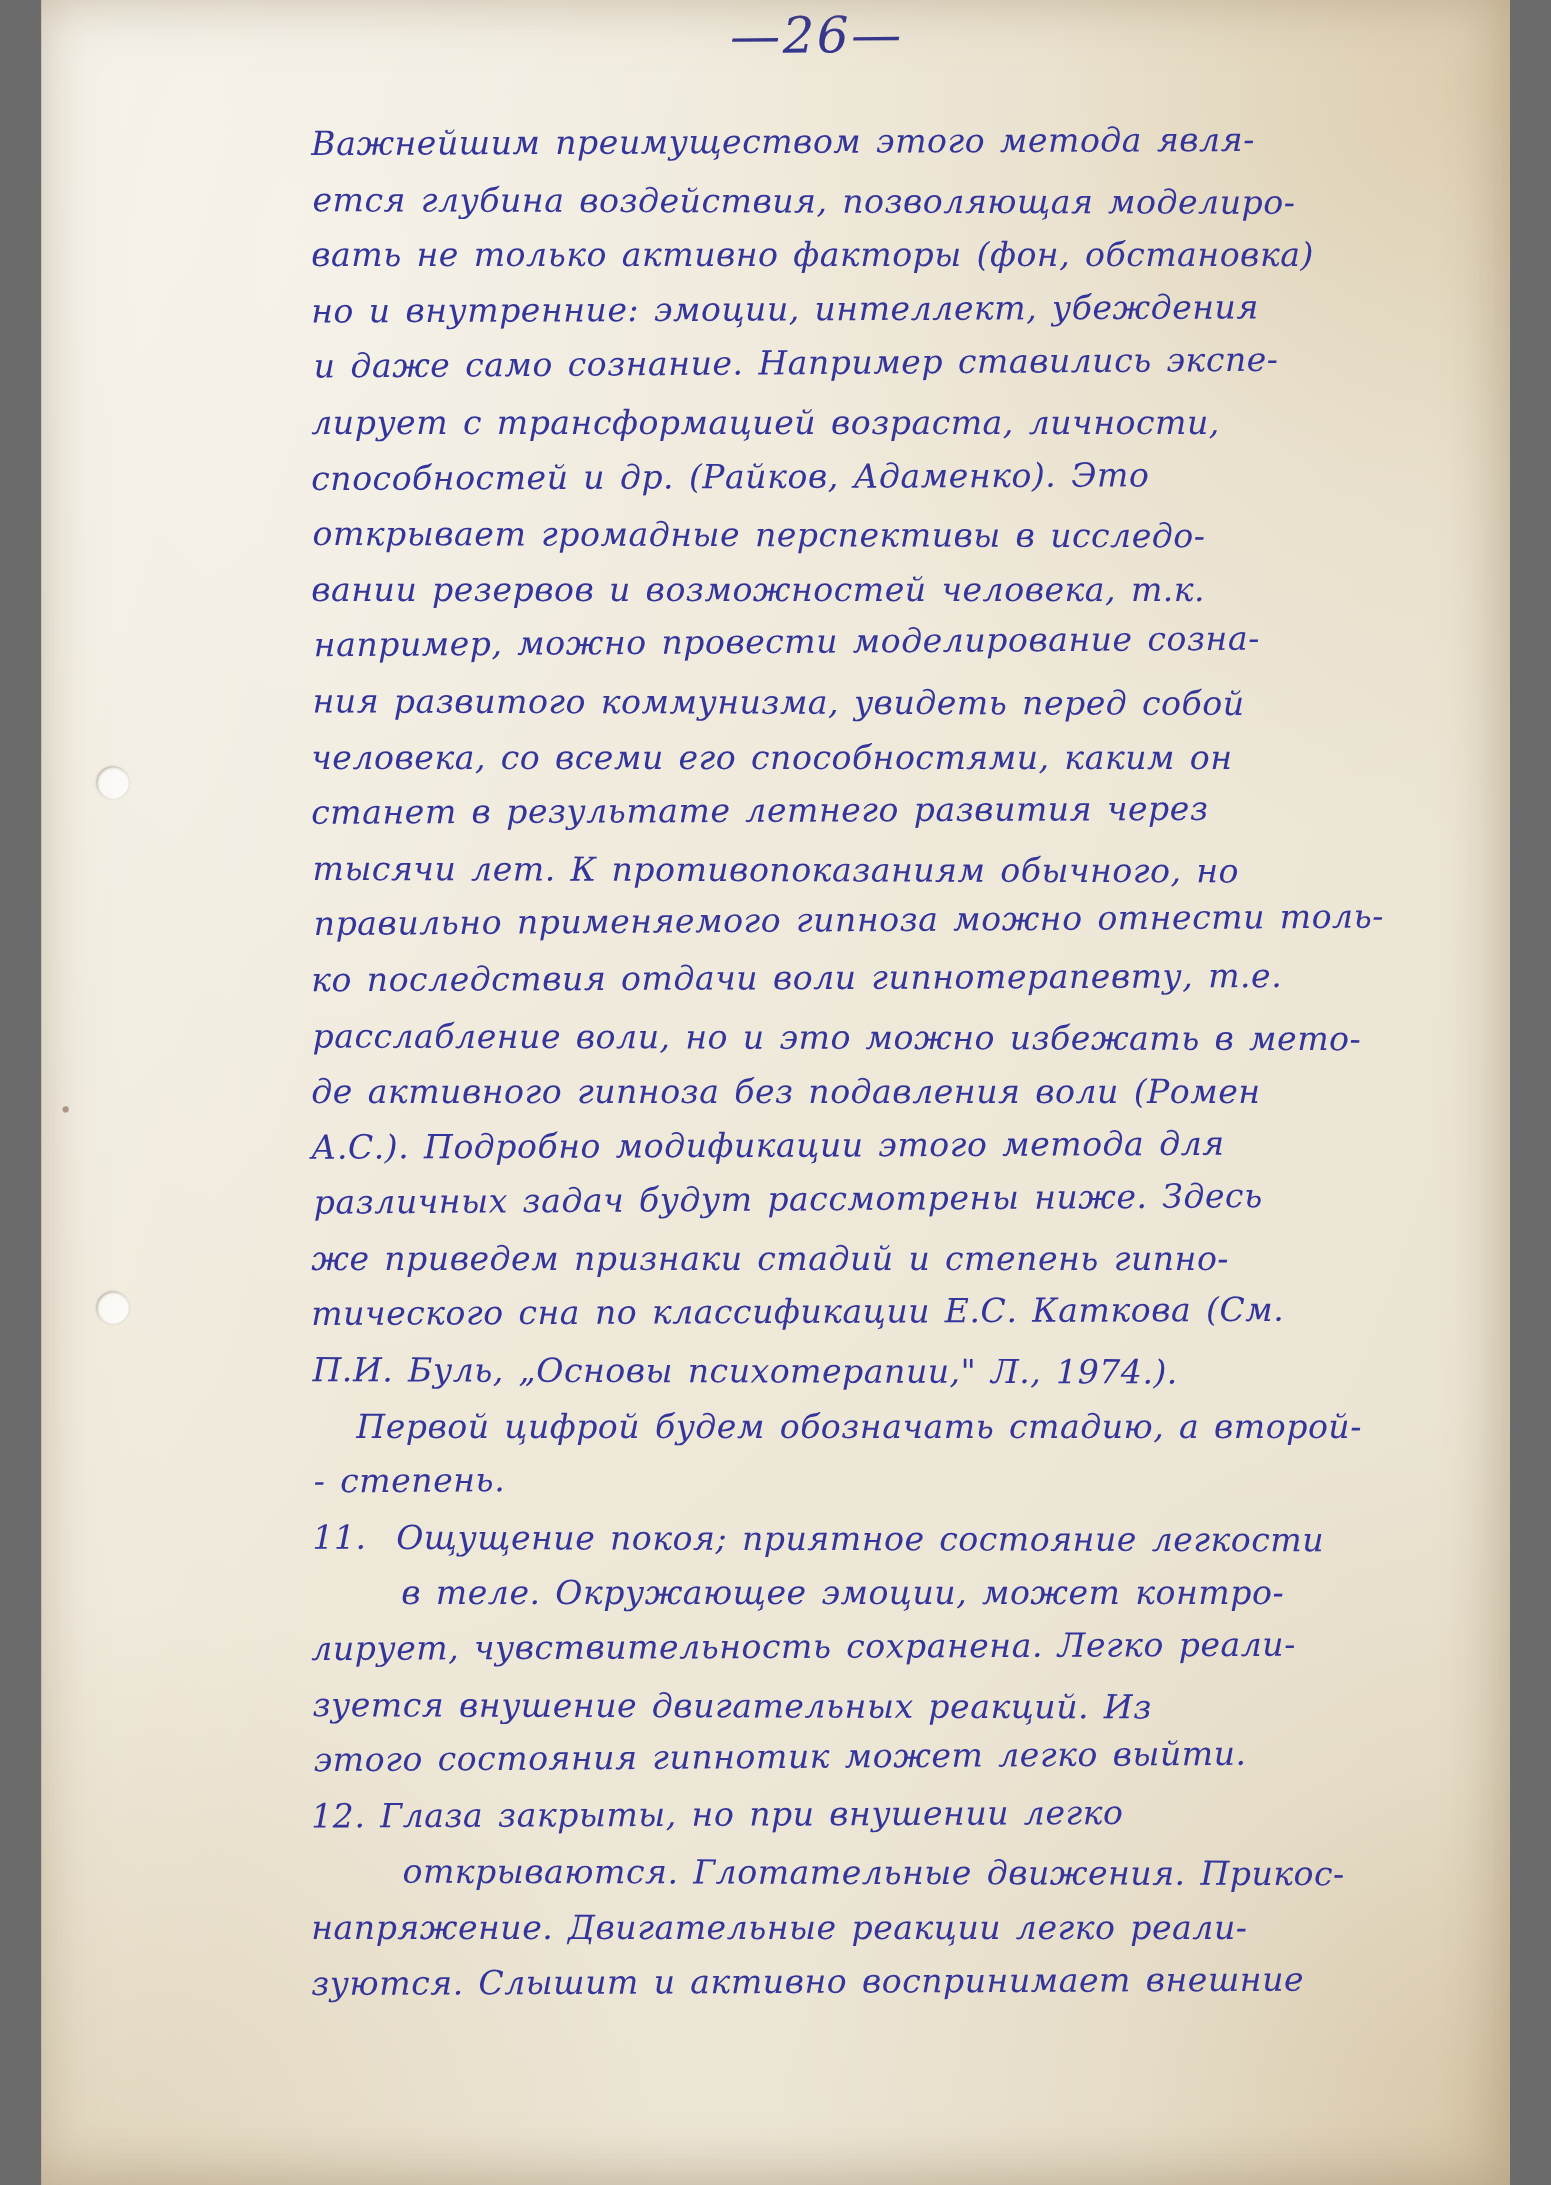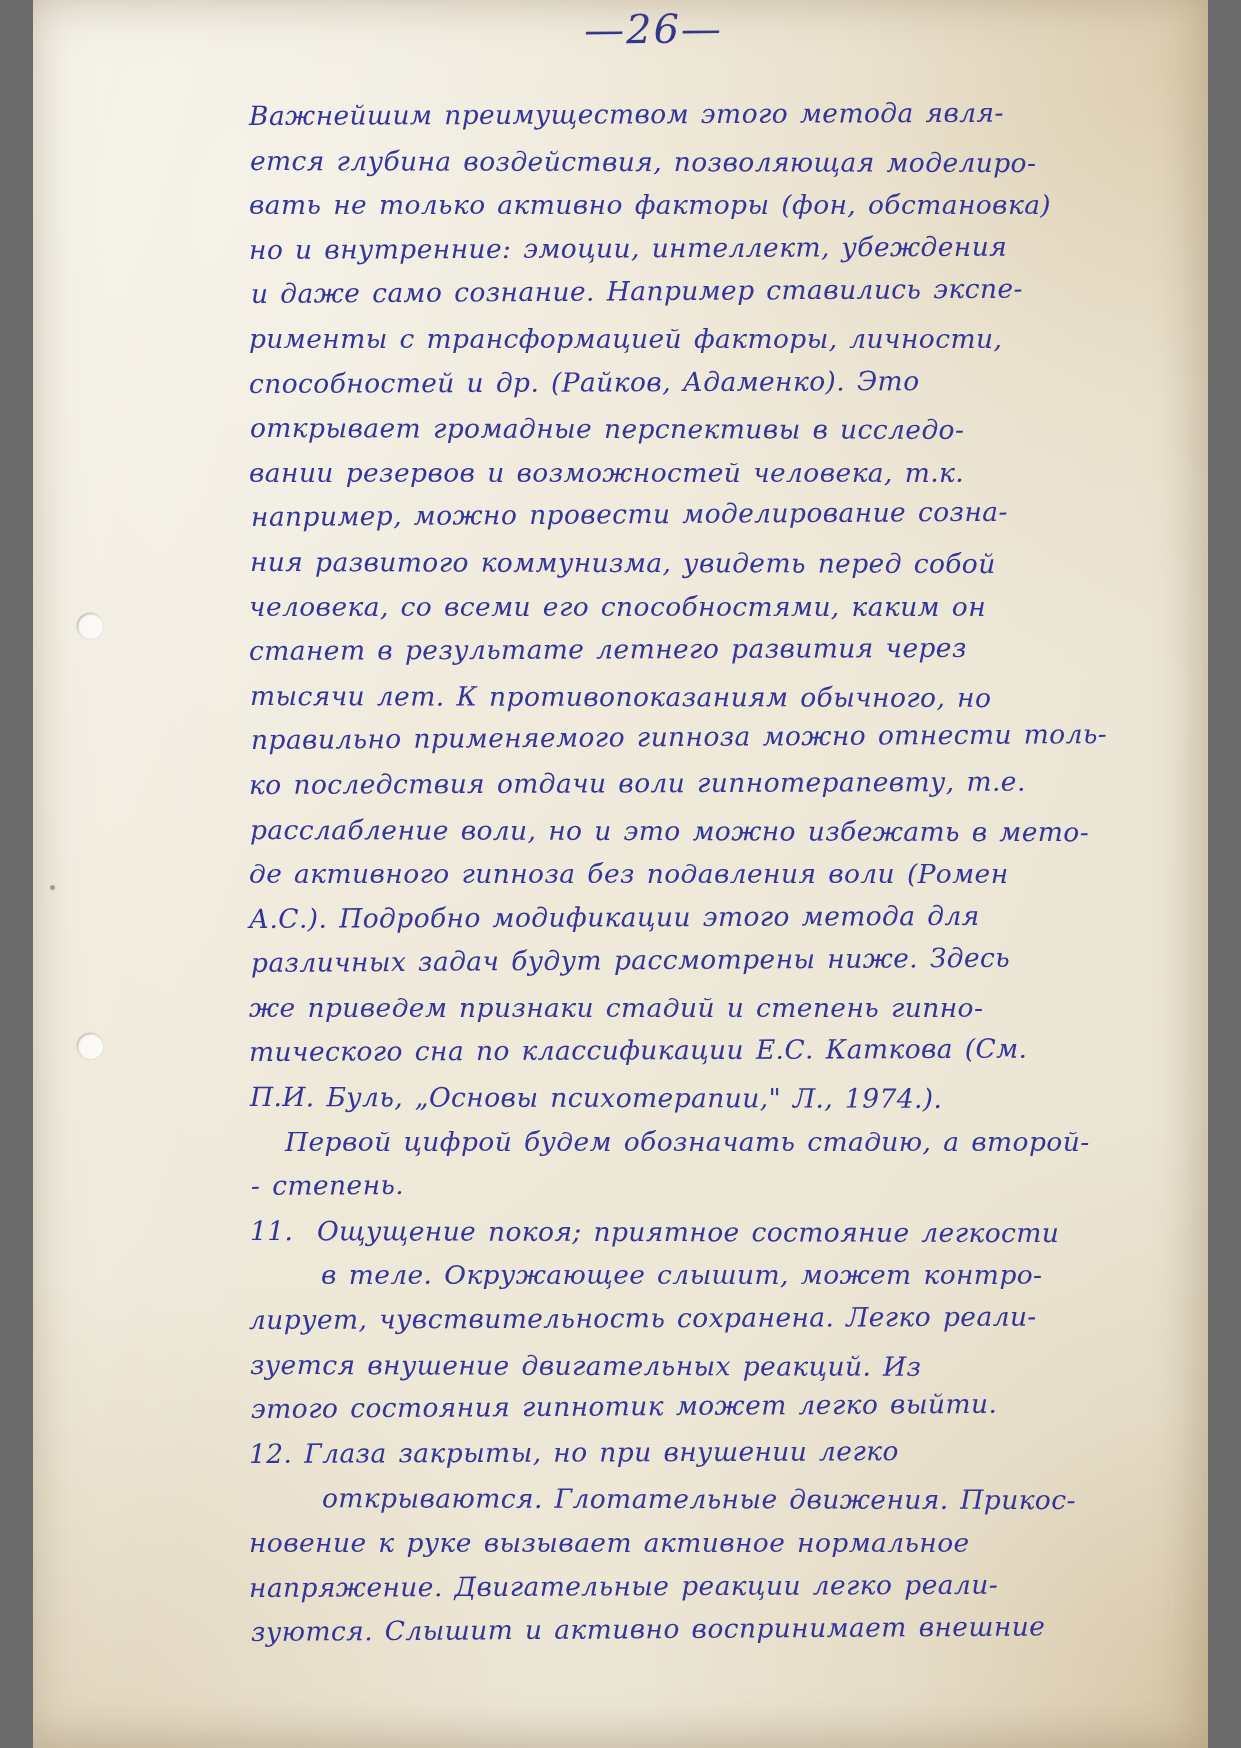--- a/index.html
+++ b/index.html
@@ -116,48 +116,47 @@
   <div class="paper-tint"></div>
 
   <div class="ink">
     <div class="page-number">—26—</div>
     <div class="body-text">
         <span class="ln">Важнейшим преимуществом этого метода явля-</span>
         <span class="ln">ется глубина воздействия, позволяющая моделиро-</span>
         <span class="ln">вать не только активно факторы (фон, обстановка)</span>
         <span class="ln">но и внутренние: эмоции, интеллект, убеждения</span>
         <span class="ln">и даже само сознание. Например ставились экспе-</span>
-        <span class="ln">рименты с трансформацией факторы, личности,</span>
+        <span class="ln">лирует с трансформацией возраста, личности,</span>
         <span class="ln">способностей и др. (Райков, Адаменко). Это</span>
         <span class="ln">открывает громадные перспективы в исследо-</span>
         <span class="ln">вании резервов и возможностей человека, т.к.</span>
         <span class="ln">например, можно провести моделирование созна-</span>
         <span class="ln">ния развитого коммунизма, увидеть перед собой</span>
         <span class="ln">человека, со всеми его способностями, каким он</span>
         <span class="ln">станет в результате летнего развития через</span>
         <span class="ln">тысячи лет. К противопоказаниям обычного, но</span>
         <span class="ln">правильно применяемого гипноза можно отнести толь-</span>
         <span class="ln">ко последствия отдачи воли гипнотерапевту, т.е.</span>
         <span class="ln">расслабление воли, но и это можно избежать в мето-</span>
         <span class="ln">де активного гипноза без подавления воли (Ромен</span>
         <span class="ln">А.С.). Подробно модификации этого метода для</span>
         <span class="ln">различных задач будут рассмотрены ниже. Здесь</span>
         <span class="ln">же приведем признаки стадий и степень гипно-</span>
         <span class="ln">тического сна по классификации Е.С. Каткова (См.</span>
         <span class="ln">П.И. Буль, „Основы психотерапии," Л., 1974.).</span>
         <span class="ln indent-2">Первой цифрой будем обозначать стадию, а второй-</span>
         <span class="ln">- степень.</span>
         <span class="ln">11.  Ощущение покоя; приятное состояние легкости</span>
-        <span class="ln indent-1">в теле. Окружающее слышит, может контро-</span>
+        <span class="ln indent-1">в теле. Окружающее эмоции, может контро-</span>
         <span class="ln">лирует, чувствительность сохранена. Легко реали-</span>
         <span class="ln">зуется внушение двигательных реакций. Из</span>
         <span class="ln">этого состояния гипнотик может легко выйти.</span>
         <span class="ln">12. Глаза закрыты, но при внушении легко</span>
         <span class="ln indent-1">открываются. Глотательные движения. Прикос-</span>
-        <span class="ln">новение к руке вызывает активное нормальное</span>
         <span class="ln">напряжение. Двигательные реакции легко реали-</span>
         <span class="ln">зуются. Слышит и активно воспринимает внешние</span>
       </div>
   </div>
 
   <div class="hole h1"></div>
   <div class="hole h2"></div>
   <div class="speck s1"></div>
 
   <div class="edge-shade"></div>

